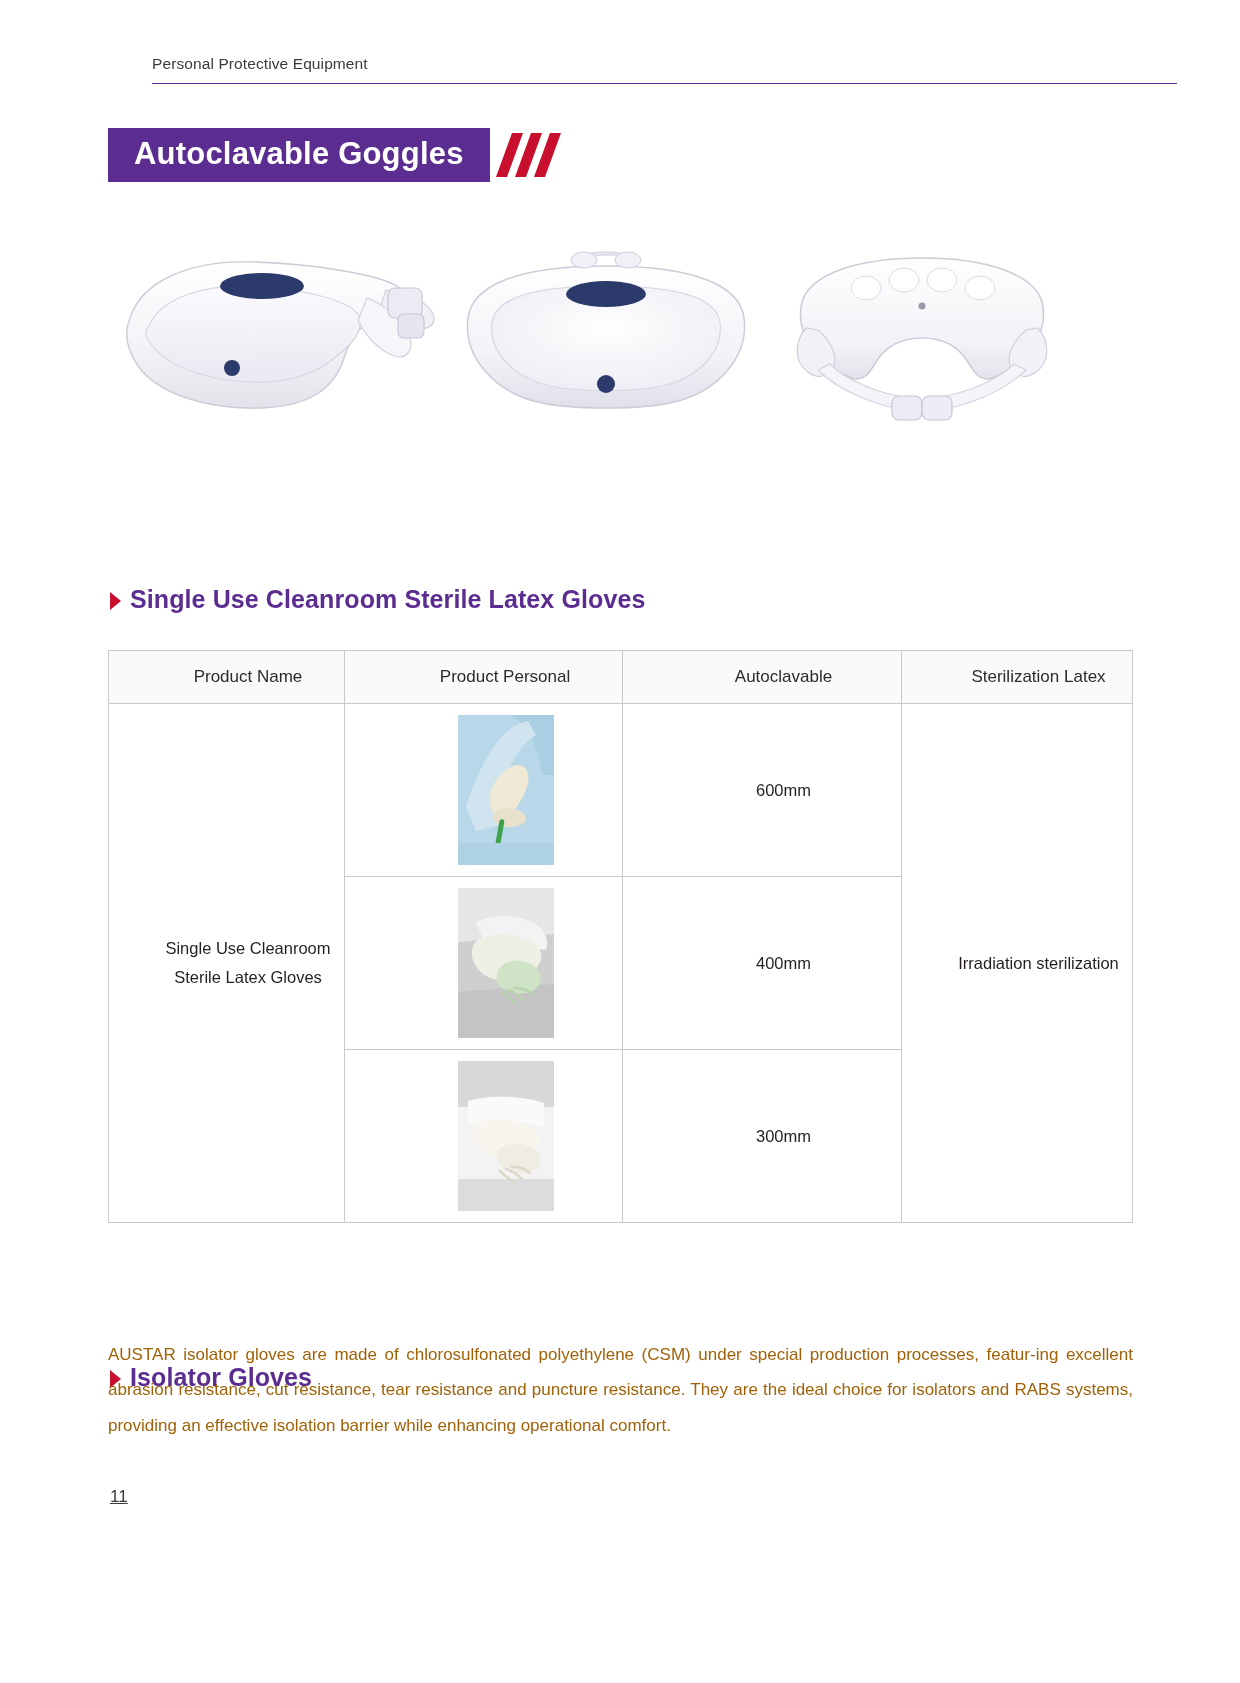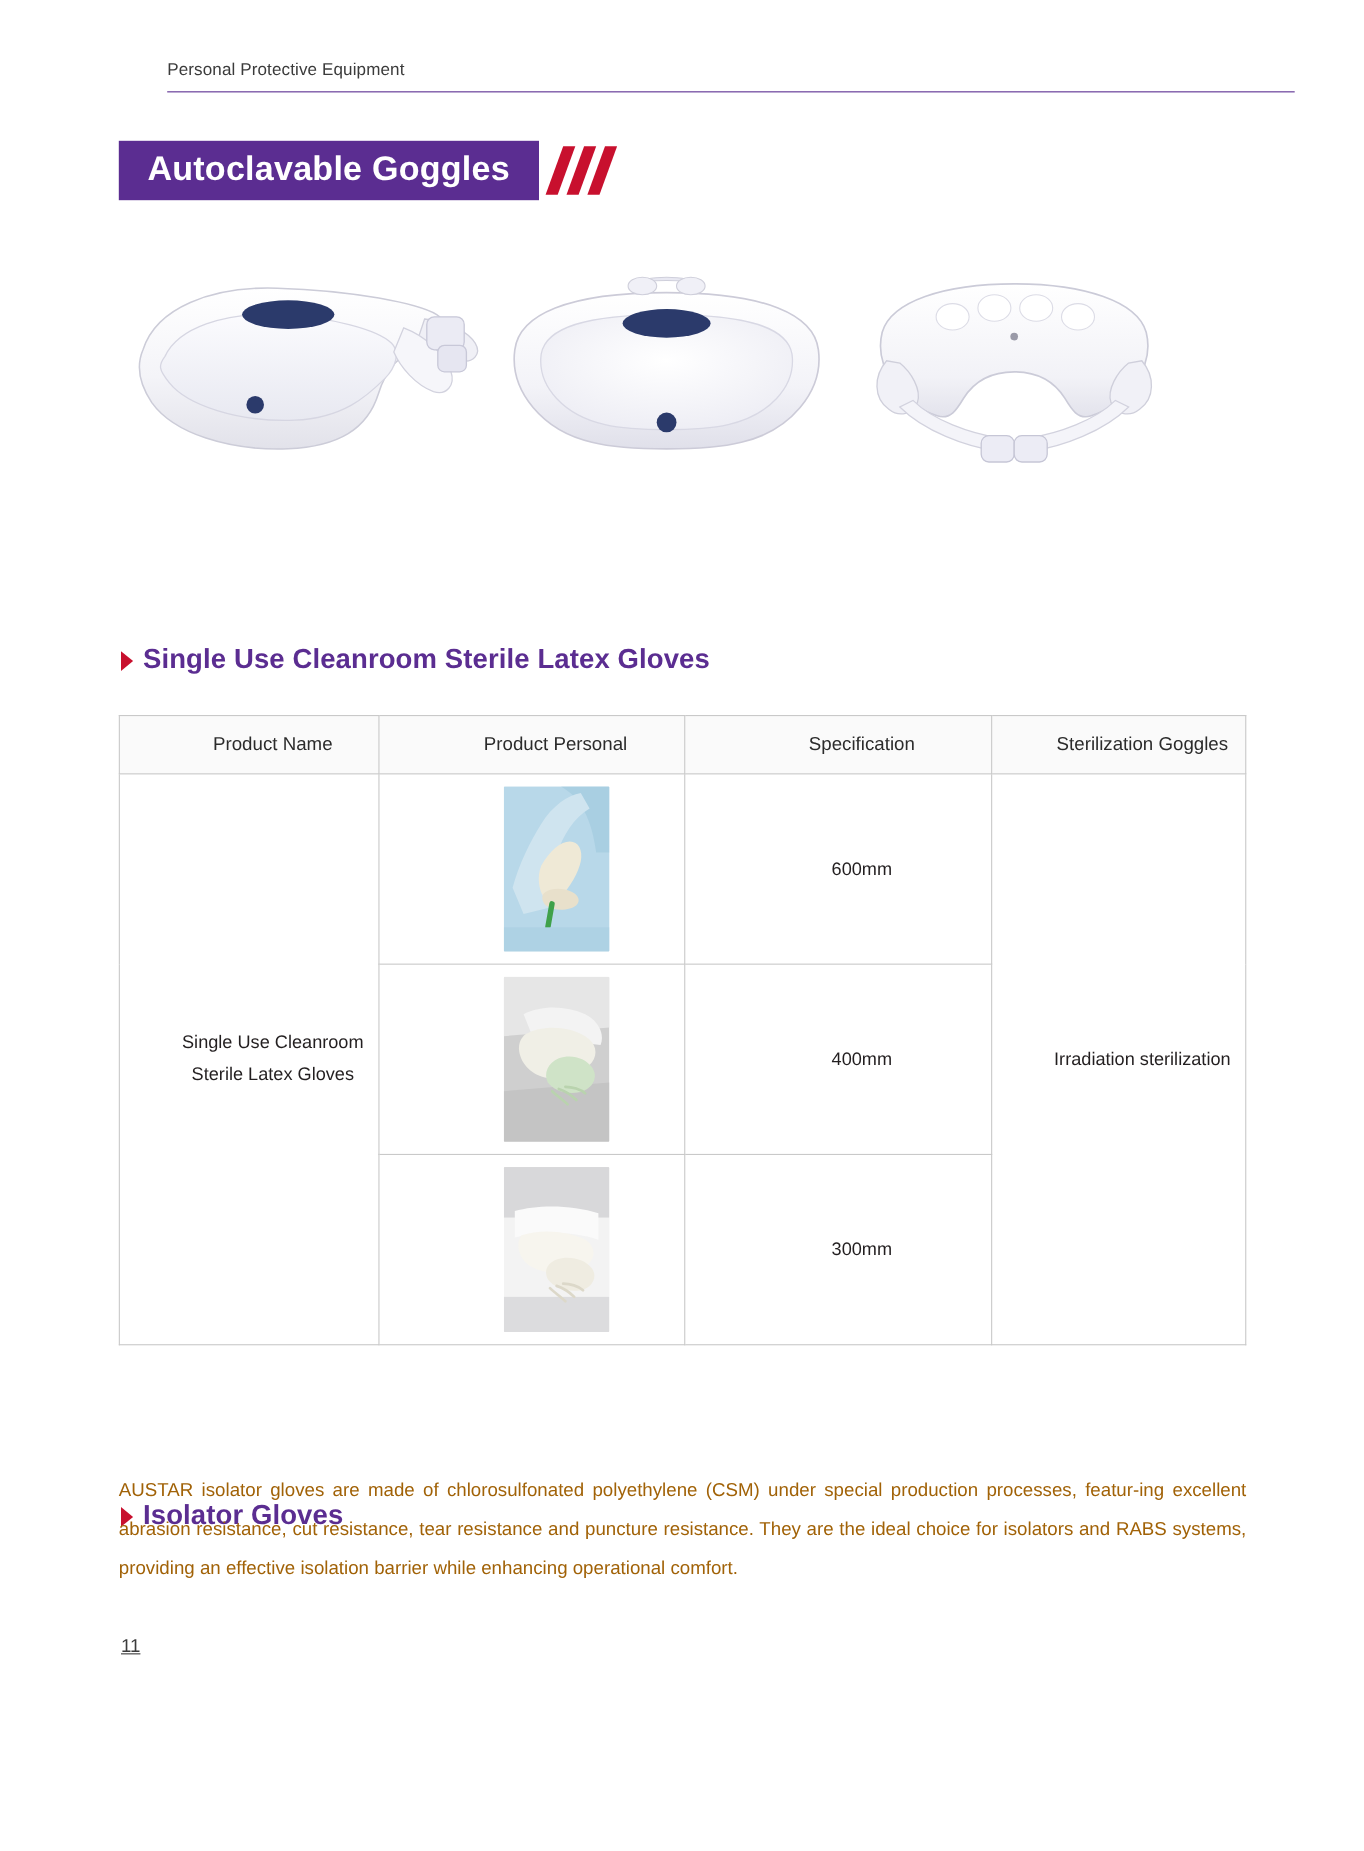--- a/index.html
+++ b/index.html
@@ -282,22 +282,22 @@
     <span class="tick"></span>
     <span>Single Use Cleanroom Sterile Latex Gloves</span>
   </div>
 
   <div class="table-wrap">
     <table class="spec">
       <thead>
         <tr>
           <th style="width:190px">Product Name</th>
           <th style="width:232px">Product Personal</th>
-          <th style="width:233px">Specification</th>
-          <th>Sterilization Goggles</th>
+          <th style="width:233px">Autoclavable</th>
+          <th>Sterilization Latex</th>
         </tr>
       </thead>
       <tbody>
         <tr>
           <td class="product-name" rowspan="3">Single Use Cleanroom Sterile Latex Gloves</td>
           <td class="pic-cell">
             <svg class="glove-photo" viewBox="0 0 96 150" preserveAspectRatio="none">
               <rect width="96" height="150" fill="#bcd9e8"></rect>
               <path d="M0 0 L96 0 L96 150 L0 150 Z" fill="#b8d8e9"></path>
               <path d="M52 0 C70 10 80 30 84 60 L96 60 L96 0 Z" fill="#a9cfe2"></path>

